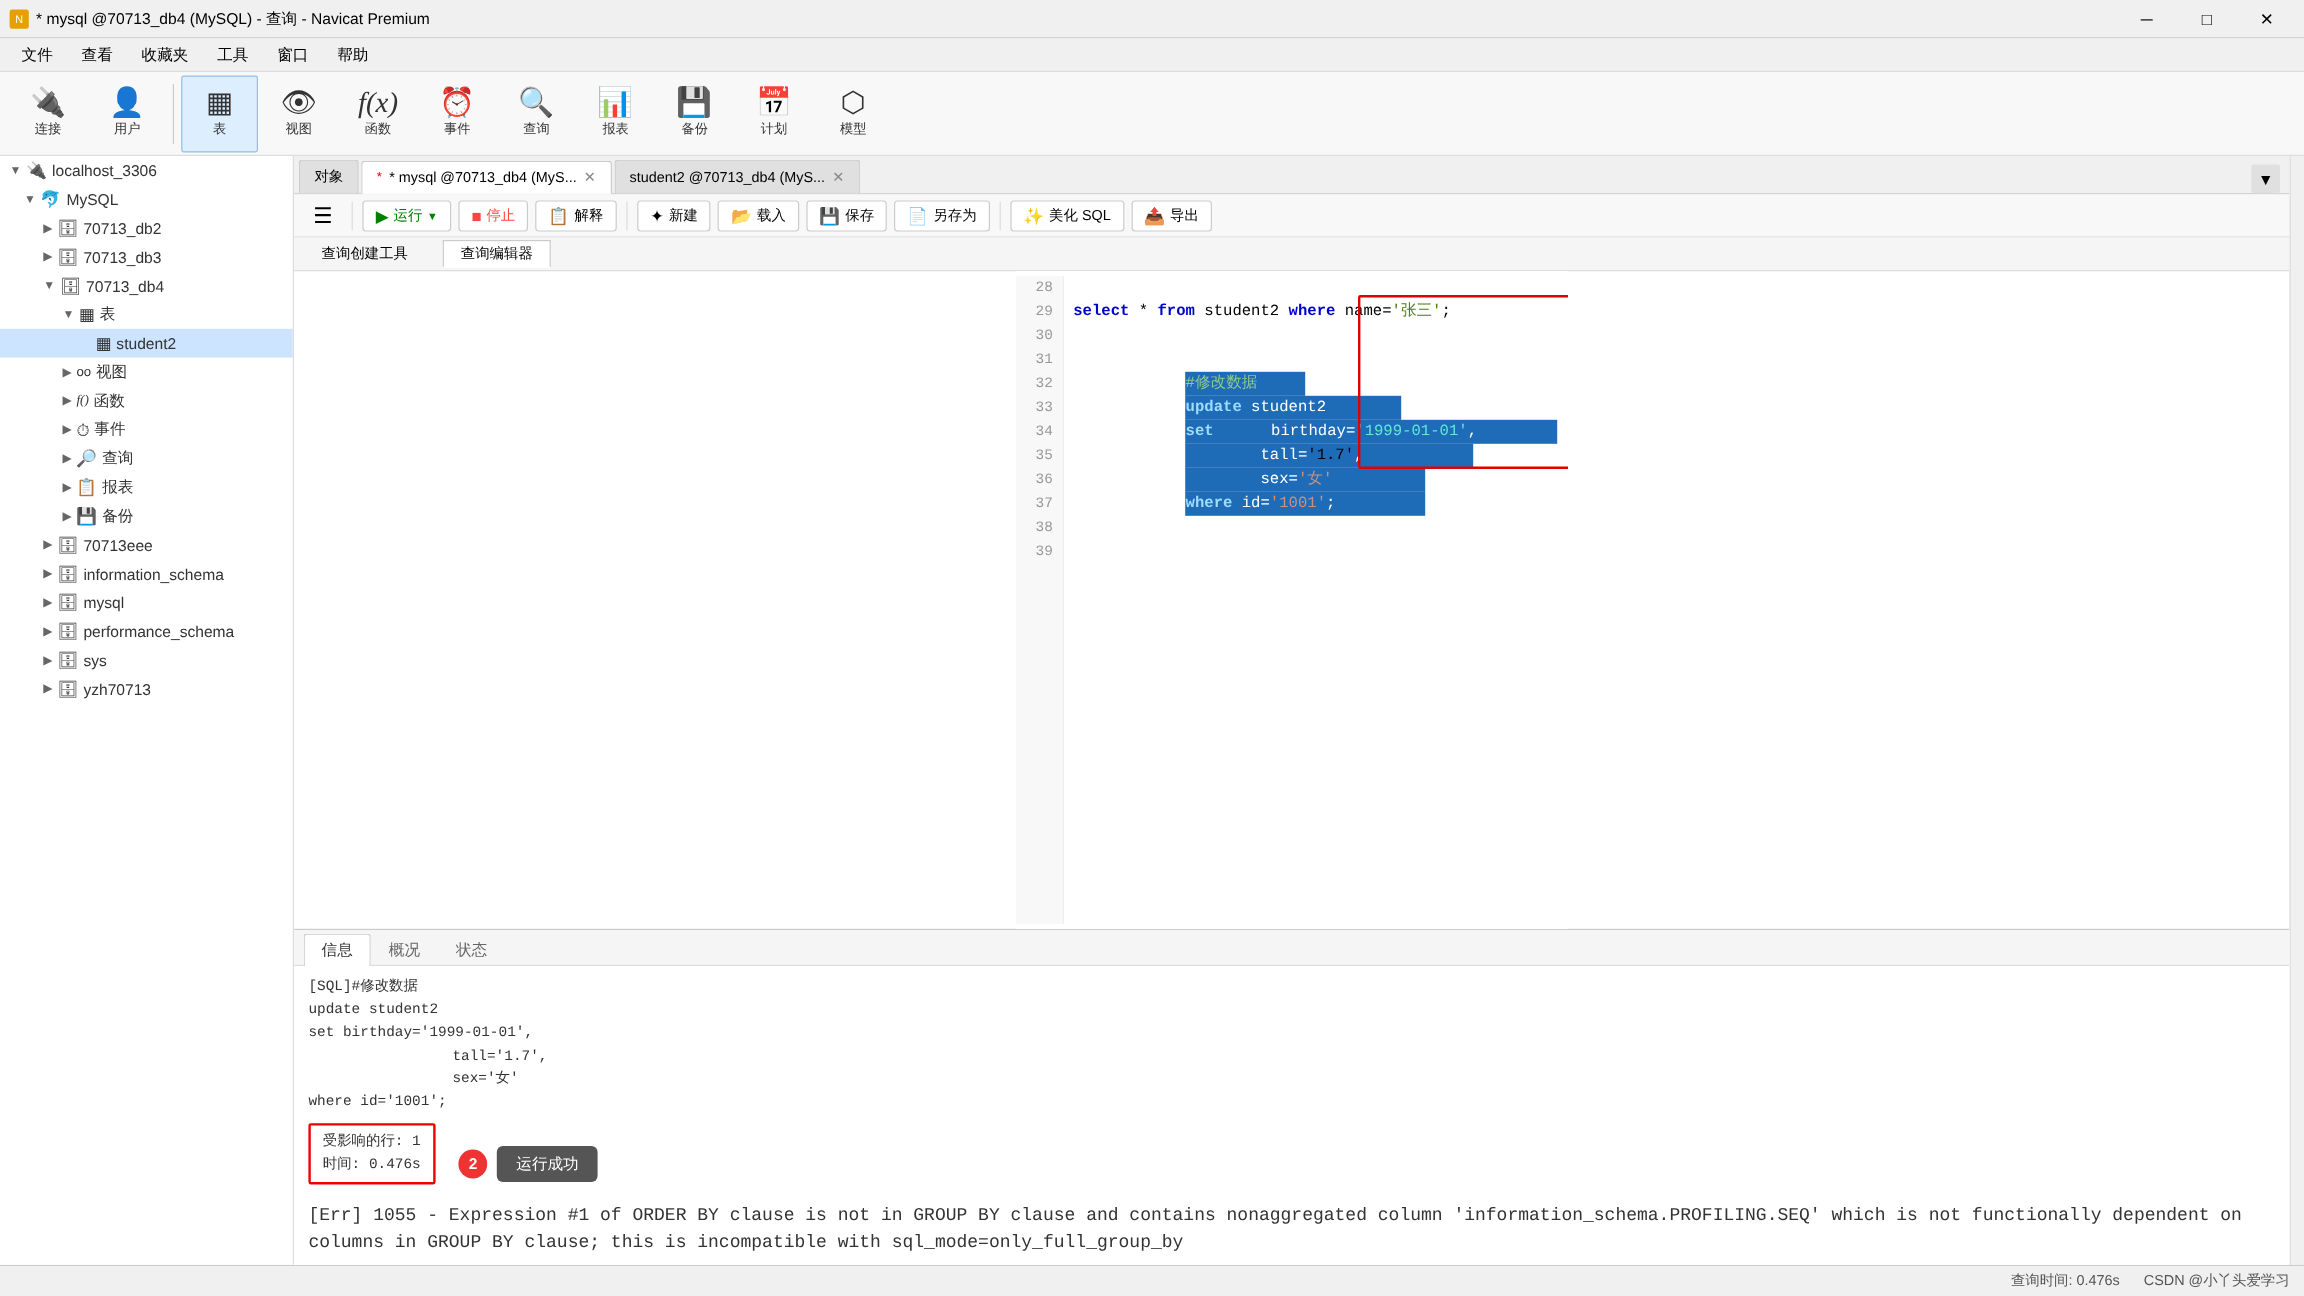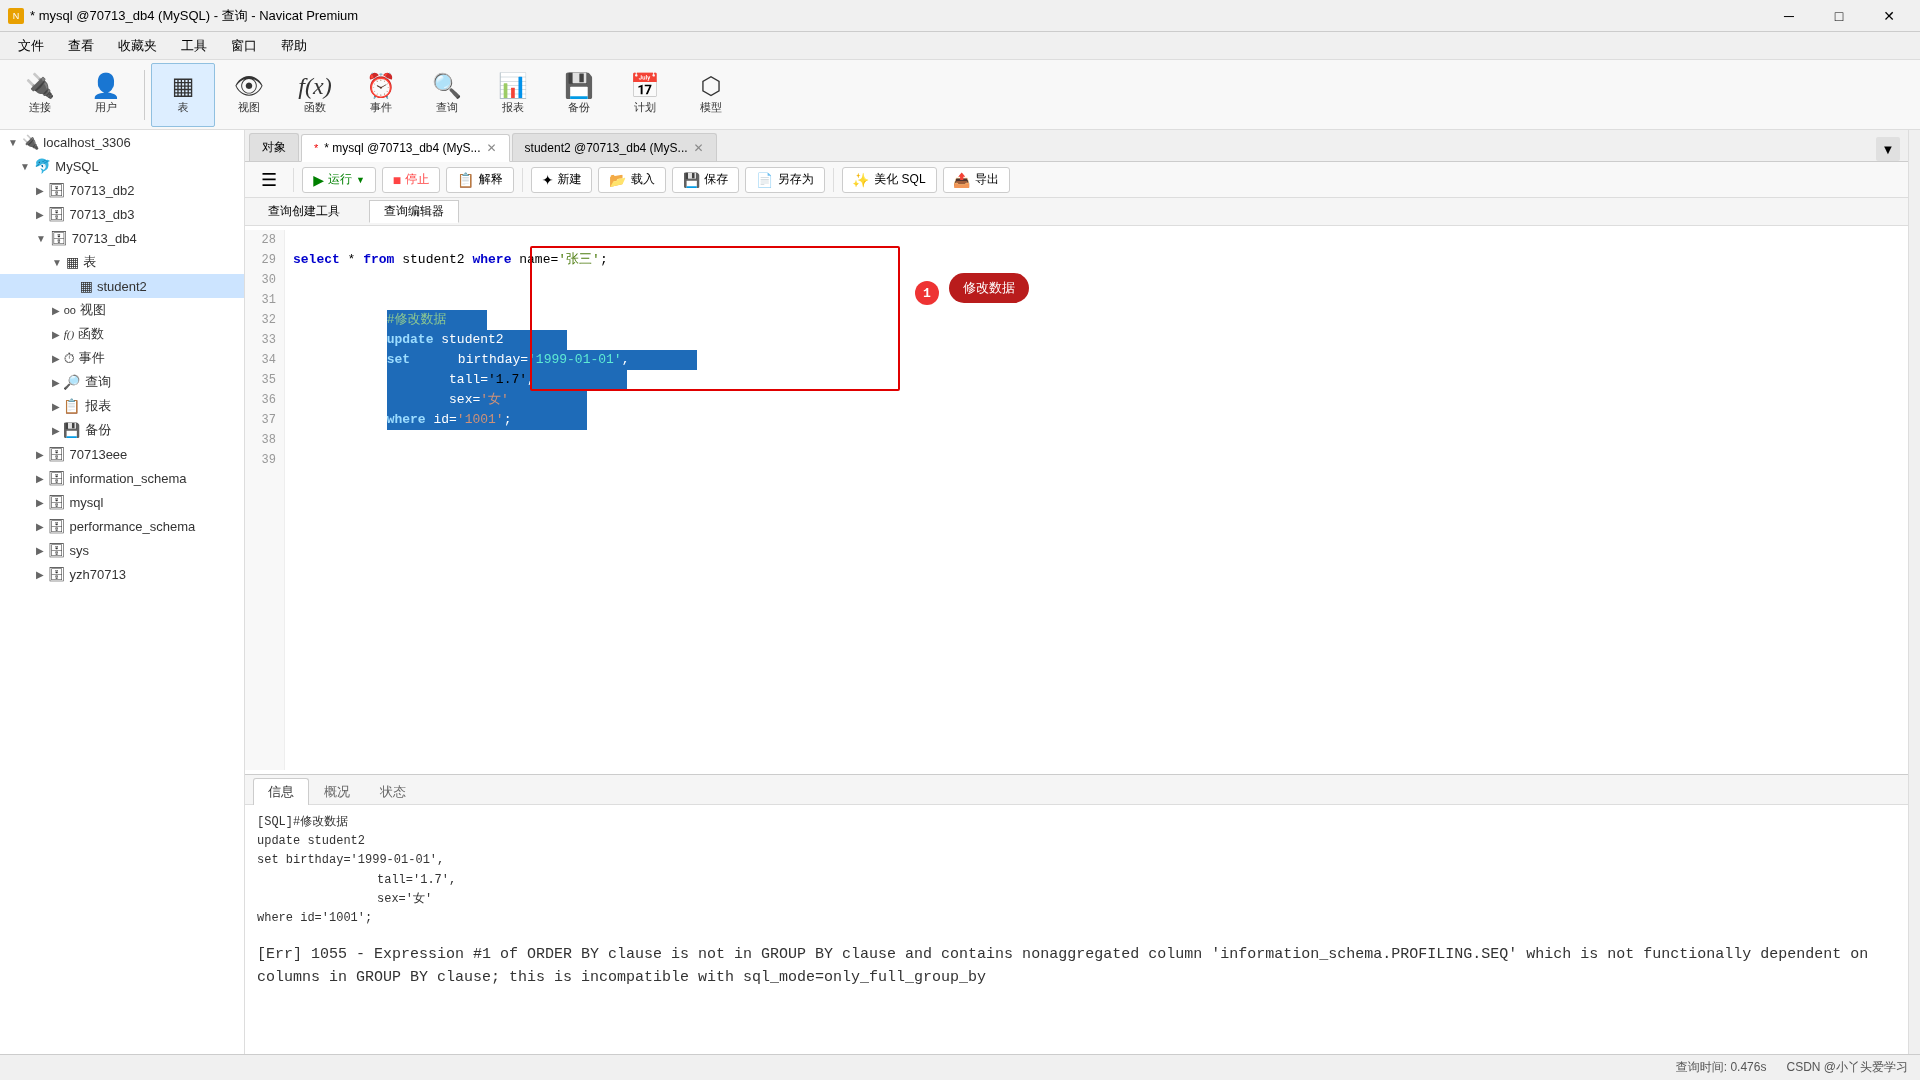--- a/index.html
+++ b/index.html
@@ -168,20 +168,21 @@
     .stop-btn { color: #ff4444; }
     .query-divider { width: 1px; height: 24px; background: #ddd; margin: 0 2px; }
 
     
     .editor-area {
       flex: 1;
       display: flex;
       flex-direction: column;
       overflow: hidden;
       position: relative;
+      align-items: center;
     }
 
     
     .query-sub-tabs {
       height: 28px;
       background: #f5f5f5;
       border-bottom: 1px solid #ddd;
       display: flex;
       align-items: center;
       padding: 0 8px;
@@ -641,20 +642,36 @@
             <div></div>
             <div class="sql-log-line">tall='1.7',</div>
           </div>
           <div style="display:flex; gap: 120px;">
             <div></div>
             <div class="sql-log-line">sex='女'</div>
           </div>
           <div class="sql-log-line"> </div>
           <div class="sql-log-line">where id='1001';</div>
 
+          <div style="position:relative; margin-top: 8px;">
+            <div style="display:inline-block; border: 2px solid #e00; padding: 4px 10px; border-radius:2px;">
+              <div class="sql-log-line">受影响的行: 1</div>
+              <div class="sql-log-line">时间: 0.476s</div>
+            </div>
+
+            
+            <div style="display:inline-flex; align-items:center; gap:8px; margin-left: 16px; vertical-align: middle;">
+              <div class="annotation-badge" style="position:static;">
+                <span>2</span>
+              </div>
+              <div style="background:#555; color:white; padding: 6px 16px; border-radius:5px; font-size:13px; cursor:pointer;">
+                <span>运行成功</span>
+              </div>
+            </div>
+          </div>
 
           <div class="error-text" style="margin-top: 16px;">[Err] 1055 - Expression #1 of ORDER BY clause is not in GROUP BY clause and contains nonaggregated column 'information_schema.PROFILING.SEQ' which is not functionally dependent on columns in GROUP BY clause; this is incompatible with sql_mode=only_full_group_by</div>
         </div>
       </div>
     </div>
 
   </div>
 
   <div class="scrollbar-right"></div>
 </div>

